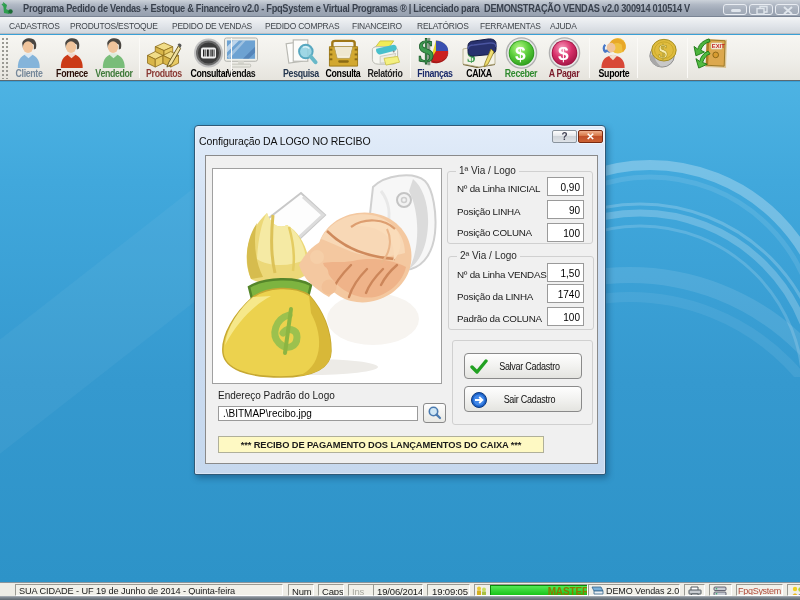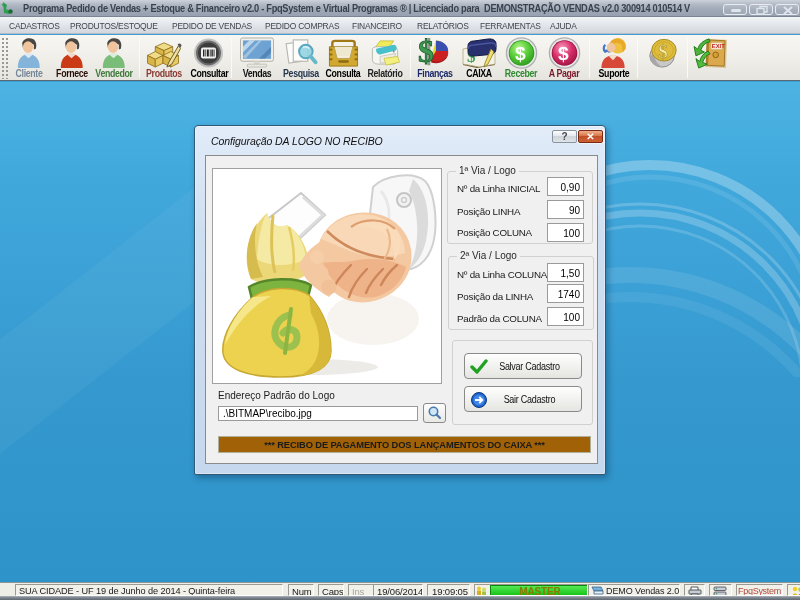--- a/index.html
+++ b/index.html
@@ -39,21 +39,21 @@
   background:linear-gradient(180deg,#4db3e3 0%,#41a8dc 20%,#3599cf 60%,#2d93c8 100%); overflow:hidden; }
 #arcs { position:absolute; left:0; top:0; }
 
 
 #dlg { position:absolute; left:194px; top:43px; width:412px; height:350px;
   background:linear-gradient(180deg,#e2ecf9 0%,#cfdff2 30%,#c6d8ee 100%);
   border:1px solid #2f5a78; border-radius:4px 4px 2px 2px;
   box-shadow:0 0 0 1px rgba(255,255,255,0.35) inset, 2px 3px 6px rgba(0,30,60,0.35); }
 #dlgtitle { position:absolute; left:4px; top:4px; width:404px; height:21px;
   font-size:10.5px; letter-spacing:-0.1px; color:#101010; }
-#dlgtitle span { position:absolute; left:12px; top:5px;font-style:italic; }
+#dlgtitle span { position:absolute; left:0; top:5px; }
 #helpbtn { position:absolute; left:357px; top:4px; width:25px; height:13px;
   background:linear-gradient(180deg,#fdfdfd 0%,#e5e8ec 45%,#d0d5da 50%,#dfe3e8 100%);
   border:1px solid #8a949e; border-radius:2px; color:#445; font-size:10px; font-weight:bold;
   text-align:center; line-height:11px; }
 #closebtn { position:absolute; left:383px; top:4px; width:25px; height:13px;
   background:linear-gradient(180deg,#f0b08e 0%,#d67545 45%,#c1502a 50%,#cc6234 100%);
   border:1px solid #7a2a10; border-radius:2px; box-shadow:0 0 0 1px rgba(255,255,255,0.5);
   color:#fff; font-size:10px; font-weight:bold; text-align:center; line-height:11px; }
 #dlgbody { position:absolute; left:10px; top:29px; width:393px; height:309px;
   background:#f0f0f0; border:1px solid #8a8a8a; }
@@ -70,22 +70,22 @@
 .gbtn { position:absolute; left:11px; width:118px; height:26px; font-size:10px;
   background:linear-gradient(180deg,#fefefe 0%,#f2f2f0 50%,#e4e4e0 100%);
   border:1px solid #8a8a8a; border-radius:4px; color:#111; }
 .gbtn span { position:absolute; left:0; width:118px; text-align:center; top:7px; padding-left:12px; letter-spacing:-0.3px; transform:scaleX(0.9); transform-origin:50% 0; display:block; }
 .gbtn svg { position:absolute; left:5px; top:4px; }
 #addrlab { position:absolute; left:12px; top:234px; font-size:10px; color:#1a1a1a; }
 #addrin { position:absolute; left:12px; top:250px; width:200px; height:15px; background:#fff;
   border:1px solid #9a9a9a; font-size:10px; padding:1px 0 0 4px; color:#000; }
 #magbtn { position:absolute; left:217px; top:247px; width:23px; height:20px;
   background:linear-gradient(180deg,#fdfdfd,#e8e8e4); border:1px solid #8a8a8a; border-radius:3px; }
-#ybar { position:absolute; left:12px; top:280px; width:373px; height:17px;
-  background:#a16207; border:1px solid #b0b09a; font-size:9.3px; font-weight:bold;
+#ybar { position:absolute; left:12px; top:280px; width:326px; height:17px;
+  background:#fef9c3; border:1px solid #b0b09a; font-size:9.3px; font-weight:bold;
   text-align:center; padding-top:3px; color:#1a1a1a; letter-spacing:-0.1px; }
 
 
 #statusbar { position:absolute; left:0; top:582px; width:800px; height:14px;
   background:#eeede6; border-top:1px solid #8a959c; }
 .sp { position:absolute; top:1px; height:12px; background:#f1f0e9;
   border:1px solid; border-color:#9a9a93 #ffffff #ffffff #9a9a93;
   font-size:9.5px; letter-spacing:-0.15px; color:#1a1a1a; padding:1px 0 0 3px; white-space:nowrap; overflow:hidden;margin-left:13px; }
 #bottomedge { position:absolute; left:0; top:596px; width:800px; height:4px;
   background:linear-gradient(180deg,#b0b6bc 0%,#7f8890 40%,#5f6870 100%); }
@@ -190,21 +190,21 @@
             <rect x="12.4" y="12" width="0.8" height="7"></rect>
             <rect x="14" y="12" width="1.8" height="7"></rect>
             <rect x="16.8" y="12" width="0.8" height="7"></rect>
             <rect x="18.4" y="12" width="1.4" height="7"></rect>
             <rect x="20.6" y="12" width="0.9" height="7"></rect>
           </g>
         </svg>
     <div class="tlab" style="color:#000;">Consultar</div>
   </div>
 
-  <div class="tbtn" style="left:236px; width:42px;">
+  <div class="tbtn" style="left:220px; width:42px;">
     <svg width="36" height="33" viewBox="0 0 36 33">
           <rect x="1" y="1" width="34" height="24" rx="2" fill="#f0f0ea" stroke="#b0b0aa" stroke-width="1"></rect>
           <rect x="3.5" y="3.5" width="29" height="19" fill="#6da2d2"></rect>
           <path d="M3.5 10 L10 3.5 L16 3.5 L3.5 16 Z" fill="rgba(255,255,255,0.55)"></path>
           <path d="M3.5 20 L20 3.5 L23 3.5 L6 22.5 Z" fill="rgba(255,255,255,0.35)"></path>
           <path d="M20 22.5 L32.5 10 L32.5 16 L26 22.5 Z" fill="rgba(40,80,140,0.35)"></path>
           <rect x="15" y="25" width="6" height="3" fill="#d8d8d0"></rect>
           <rect x="8" y="28" width="20" height="3" rx="1" fill="#e8e8e0" stroke="#b8b8b0" stroke-width="0.8"></rect>
         </svg>
     <div class="tlab" style="color:#111;">Vendas</div>
@@ -440,21 +440,21 @@
       <div class="flab" style="left:251px; top:27px;">Nº da Linha INICIAL</div>
       <div class="fin" style="left:341px; top:21px;">0,90</div>
       <div class="flab" style="left:251px; top:50px;">Posição LINHA</div>
       <div class="fin" style="left:341px; top:44px;">90</div>
       <div class="flab" style="left:251px; top:71px;">Posição COLUNA</div>
       <div class="fin" style="left:341px; top:67px;">100</div>
 
       <div class="fs" style="left:242px; top:100px; width:146px; height:74px;">
             <span class="leg">2ª Via / Logo</span>
           </div>
-      <div class="flab" style="left:251px; top:113px;">Nº da Linha COLUNA</div>
+      <div class="flab" style="left:251px; top:113px;">Nº da Linha VENDAS</div>
       <div class="fin" style="left:341px; top:107px;">1,50</div>
       <div class="flab" style="left:251px; top:135px;">Posição da LINHA</div>
       <div class="fin" style="left:341px; top:128px;">1740</div>
       <div class="flab" style="left:251px; top:157px;">Padrão da COLUNA</div>
       <div class="fin" style="left:341px; top:151px;">100</div>
 
       <div class="fs" style="left:246px; top:184px; width:141px; height:85px;">
         <div class="gbtn" style="top:12px;">
               <svg width="18" height="18" viewBox="0 0 18 18">
                 <path d="M2 9 L7 14 L16 3" fill="none" stroke="#21a121" stroke-width="3.4" stroke-linecap="round" stroke-linejoin="round"></path>
@@ -489,21 +489,21 @@
   <div class="sp" style="left:335px; width:30px; color:#a8a8a0;">Ins</div>
   <div class="sp" style="left:360px; width:50px; text-align:center;">19/06/2014</div>
   <div class="sp" style="left:414px; width:43px; text-align:center;">19:09:05</div>
   <div class="sp" style="left:461px; width:114px; padding:0;">
     <svg width="13" height="12" viewBox="0 0 13 12">
           <circle cx="4" cy="3.5" r="2" fill="#e8c830"></circle>
           <rect x="2" y="5.5" width="4" height="5" fill="#d4b020"></rect>
           <circle cx="9" cy="4.5" r="2" fill="#c8e060"></circle>
           <rect x="7" y="6.5" width="4" height="4.5" fill="#a8c040"></rect>
         </svg>
-    <div style="position:absolute; left:15px; top:0px; width:100px; height:11px; background:linear-gradient(180deg,#55e855,#18c418); border:1px solid #0a8a0a; font-size:10px; font-weight:bold; color:#8a7a00; text-align:center;">MASTER</div>
+    <div style="position:absolute; left:15px; top:0px; width:100px; height:11px; background:linear-gradient(180deg,#55e855,#18c418); border:1px solid #0a8a0a; font-size:10px; font-weight:bold; color:#8a7a00; text-align:right;">MASTER</div>
   </div>
   <div class="sp" style="left:575px; width:92px; padding-left:17px; font-size:9px; letter-spacing:-0.1px;">
     <svg style="position:absolute;left:2px;top:1px;" width="13" height="10" viewBox="0 0 13 10">
           <path d="M1 1 L10 1 L12 5 L3 5 Z" fill="#7ab0d8" stroke="#35648c" stroke-width="0.8"></path>
           <path d="M3 5 L12 5 L12 8 L3 8 Z" fill="#e8eef4" stroke="#35648c" stroke-width="0.8"></path>
         </svg>
     DEMO Vendas 2.0</div>
   <div class="sp" style="left:671px; width:21px; padding:0;">
         <svg style="position:absolute;left:3px;top:1px;" width="15" height="11" viewBox="0 0 15 11">
           <path d="M3 4 L3 1 L10 1 L10 4" fill="#fff" stroke="#50585e" stroke-width="1"></path>

